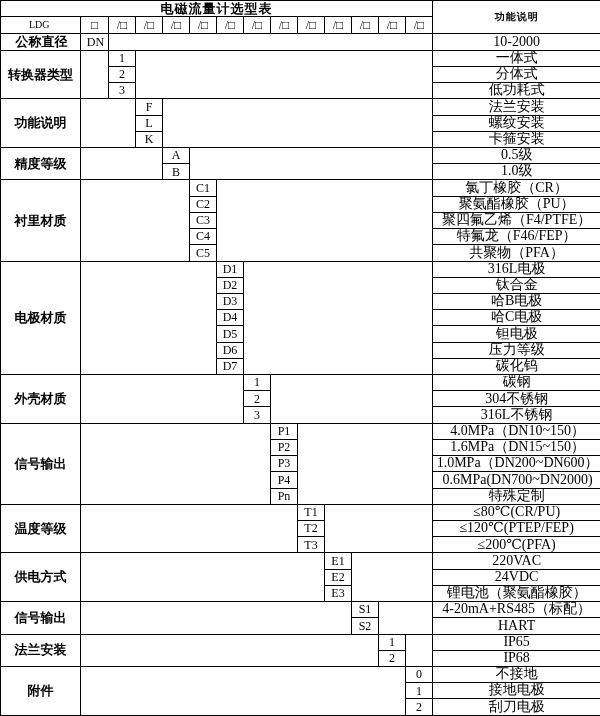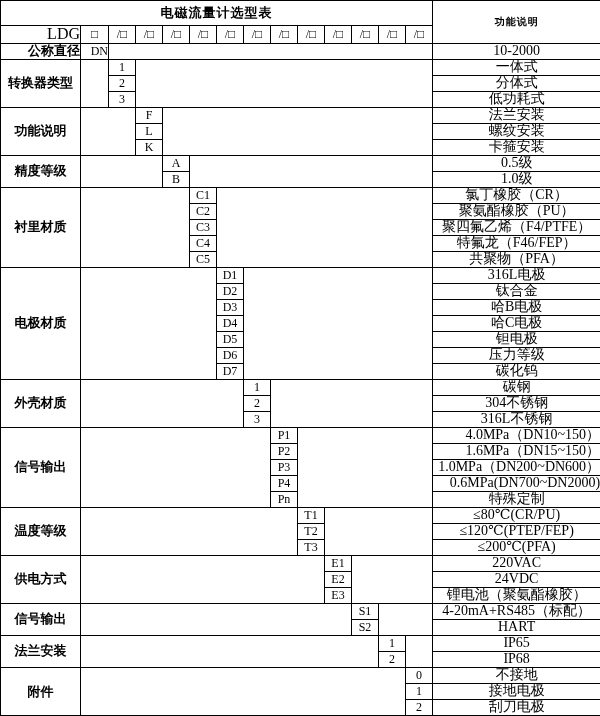--- a/index.html
+++ b/index.html
@@ -15,30 +15,30 @@
     border:1px solid #000000;
     padding:0;
     text-align:center;
     vertical-align:middle;
     font-size:13px;
     line-height:1.05;
     overflow:hidden;
     white-space:nowrap;
   }
   tr{height:16px}
-  tr.rt{height:25px}
+  tr.rt{height:16px}
   tr.rm{height:17px}
   .title{font-weight:bold;font-size:13px;letter-spacing:1px}
   .fnhdr{font-weight:bold;font-size:10px;letter-spacing:1px}
   .lbl{font-weight:bold;font-size:13px}
-  .ldg{text-align:right;padding-left:10px;font-size:16px}
+  .ldg{text-align:left;padding-left:28px;font-size:10px}
   .code{font-size:12px}
-  .dn{text-align:right;padding-left:2px}
+  .dn{text-align:center;padding-left:2px}
   .desc{font-size:14px}
-  .la{text-align:right;padding-left:2px}
+  .la{text-align:center;padding-left:2px}
 </style>
 </head>
 <body>
 
 <table>
   <colgroup>
     <col style="width:80px">
     <col style="width:28px">
     <col style="width:27px">
       <col style="width:27px">

